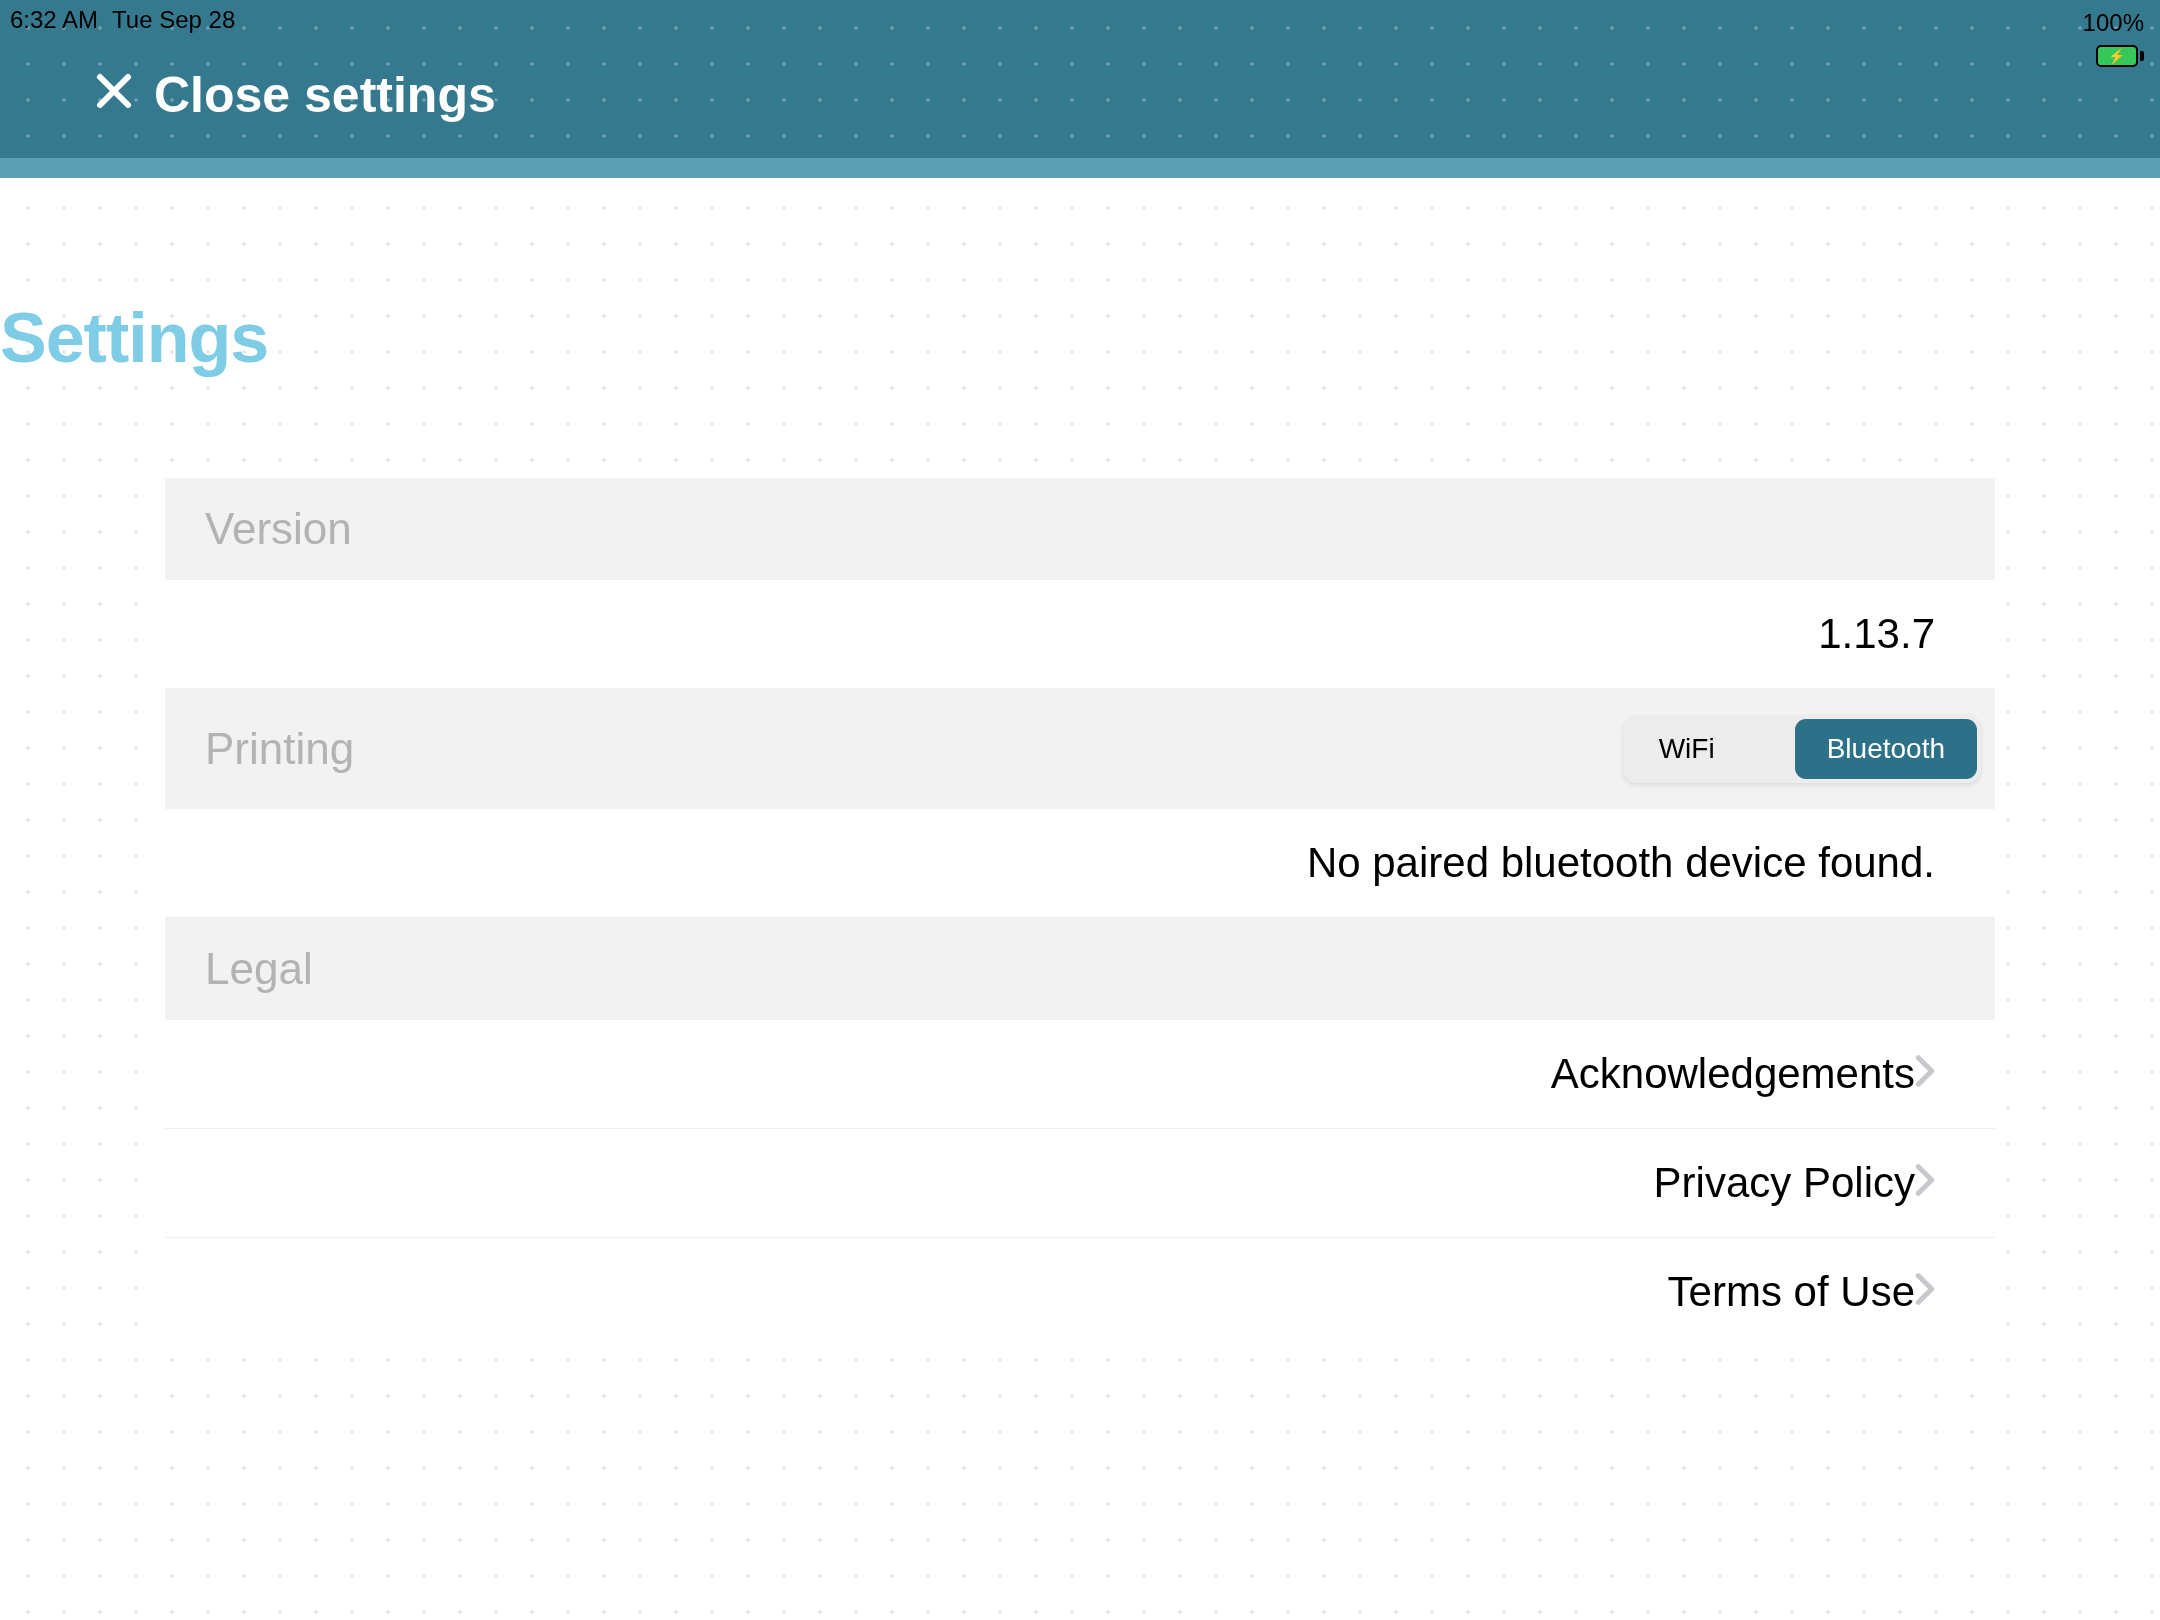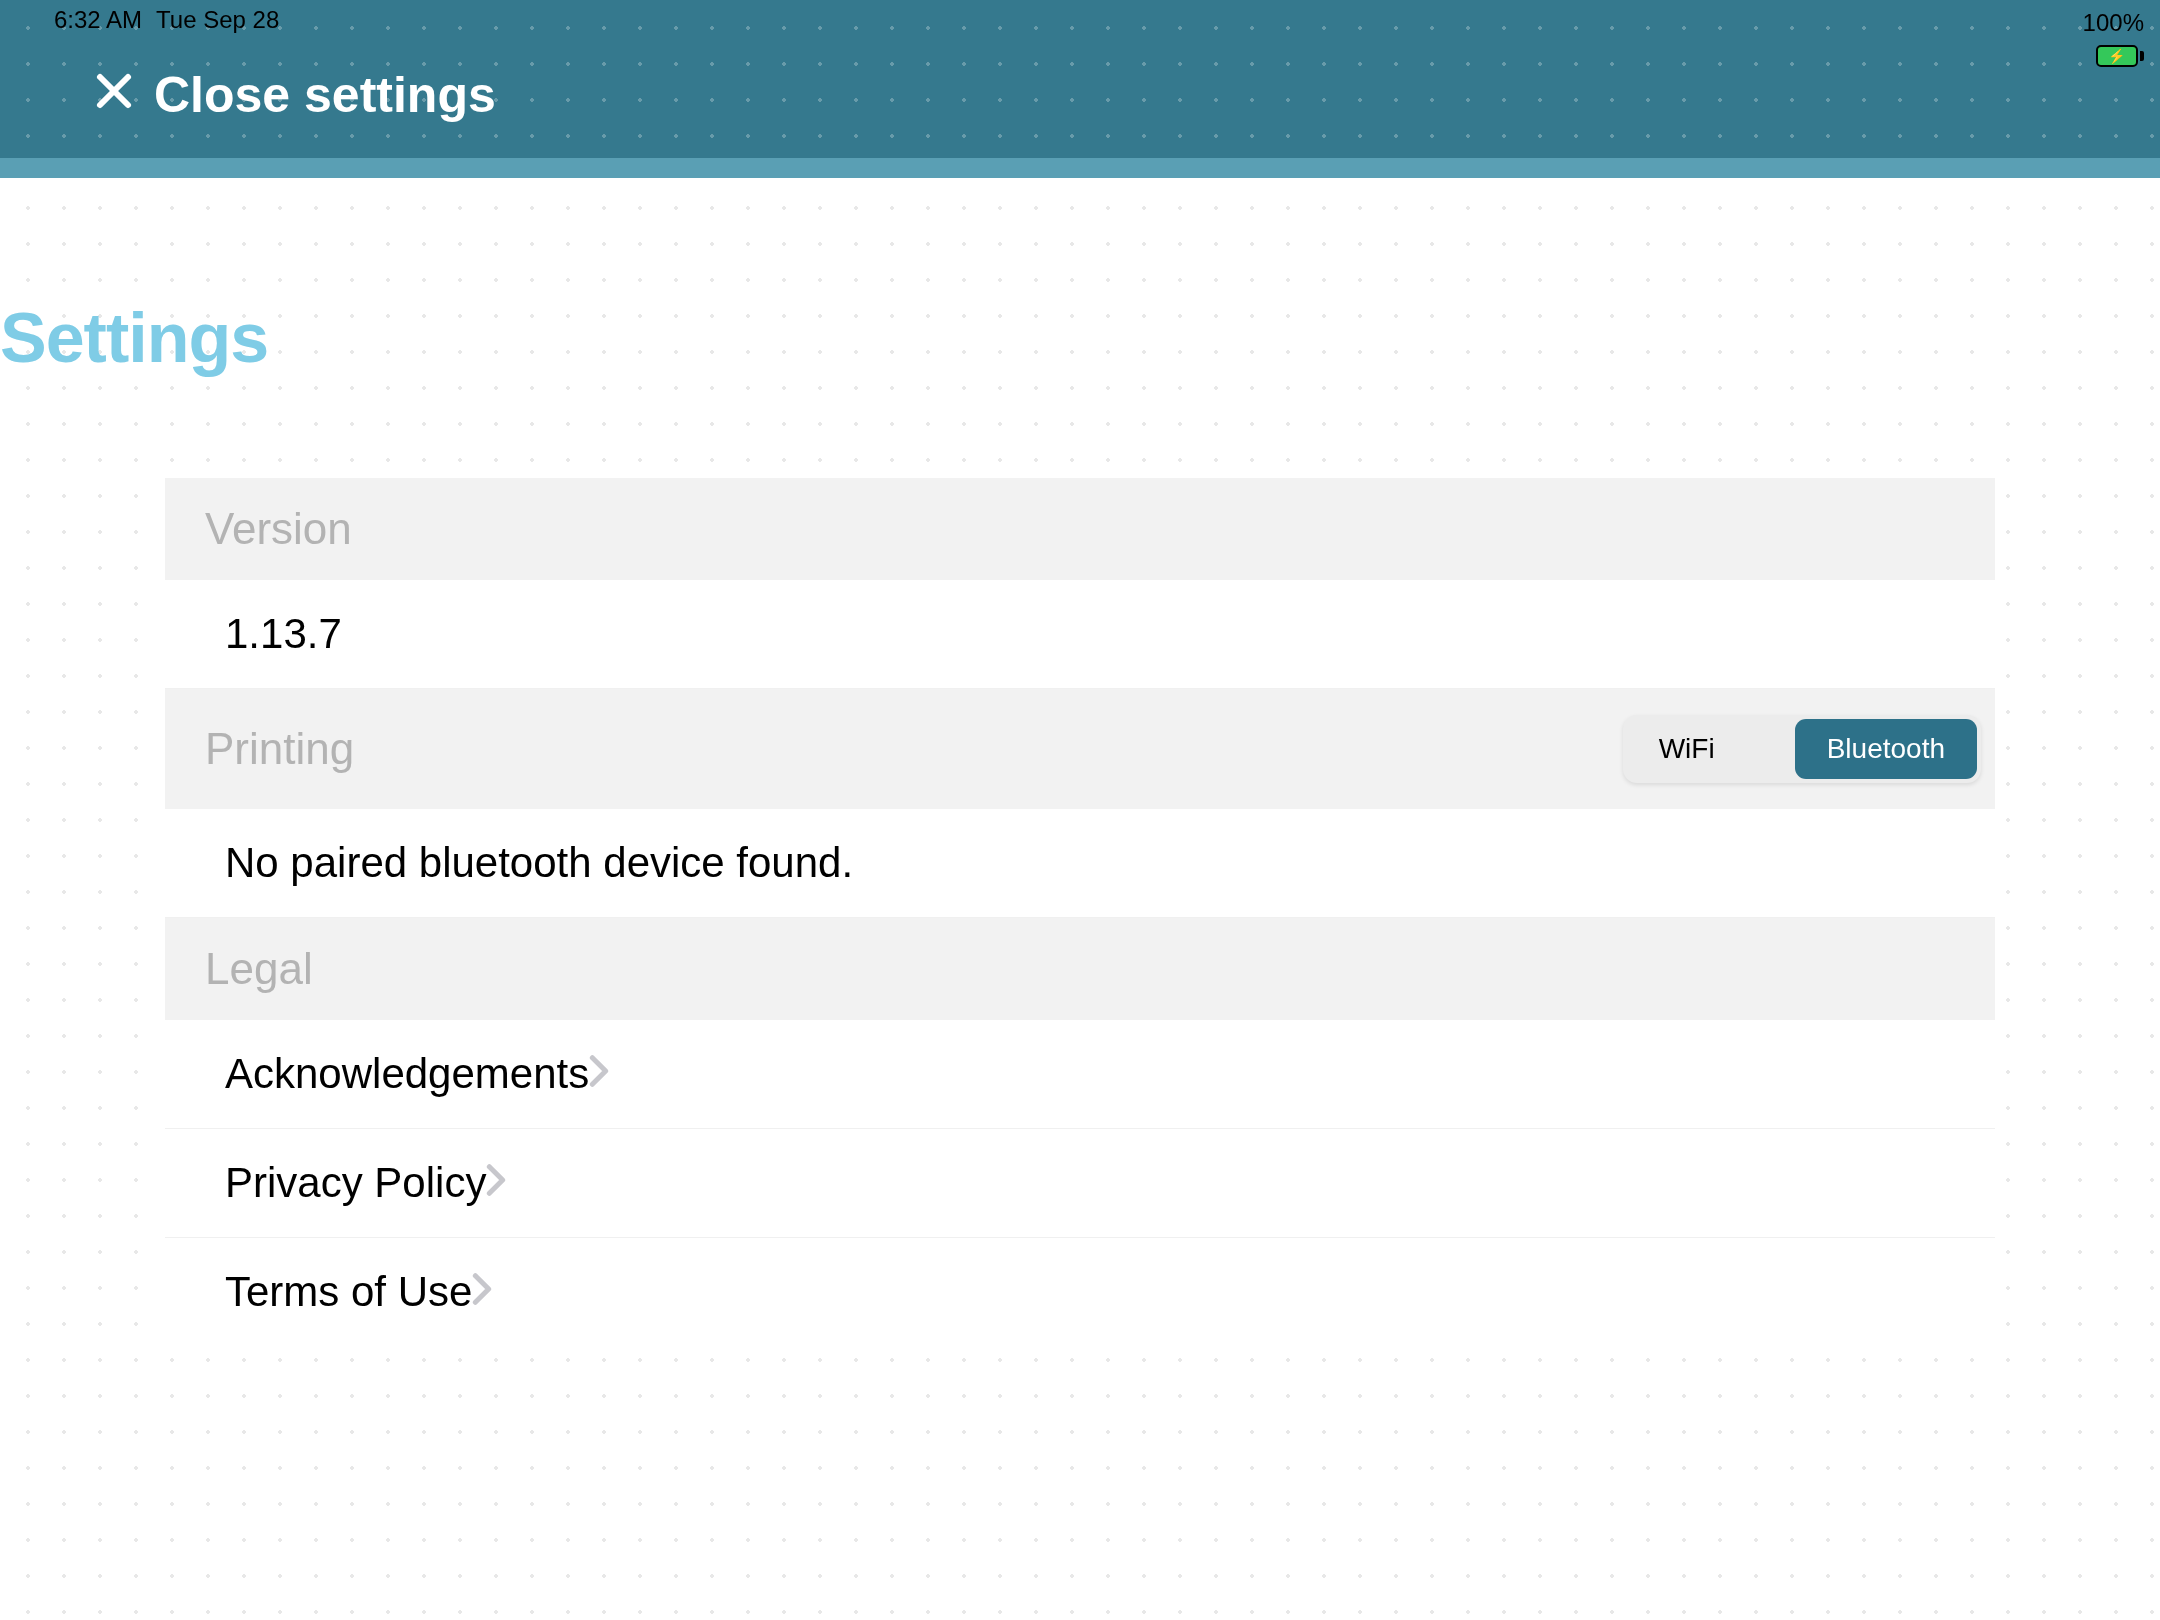--- a/index.html
+++ b/index.html
@@ -35,21 +35,20 @@
       padding: 0 16px 0 10px;
       z-index: 10;
       font-size: 24px;
       color: #000;
     }
     .status-left {
       display: flex;
       align-items: flex-start;
       gap: 14px;
       font-weight: 500;
-      margin-left: 44px;
     }
     .status-right {
       display: flex;
       align-items: flex-end;
       gap: 8px;
       font-weight: 500;
       flex-direction: column;
     }
     .wifi-icon svg {
       width: 28px;
@@ -153,21 +152,21 @@
     .section-header.with-toggle {
       padding-right: 14px;
     }
     .row {
       background: #fff;
       padding: 30px 60px;
       font-size: 42px;
       color: #000;
       display: flex;
       align-items: center;
-      justify-content: flex-start;
+      justify-content: flex-end;
       border-bottom: 1px solid #f0f0f0;
     }
     .row:last-child {
       border-bottom: none;
     }
     .row.nav {
       cursor: pointer;
     }
     .chevron {
       color: #c7c7cc;

